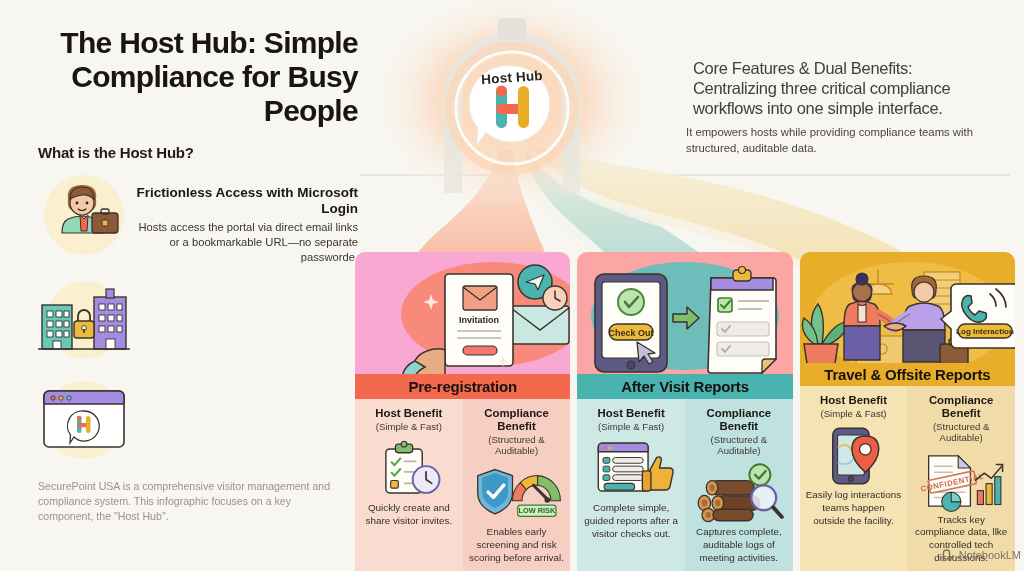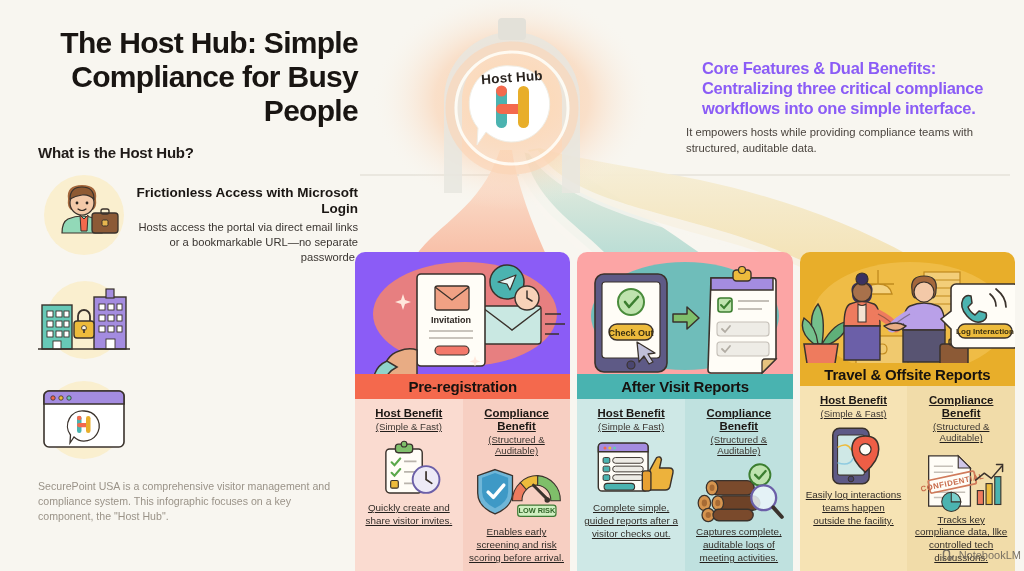--- a/index.html
+++ b/index.html
@@ -24,41 +24,41 @@
   .feat-icon{width:92px;height:92px;flex:0 0 92px;position:relative;margin-right:6px;margin-top:-6px;}
   .feat-body{flex:1;padding-top:10px;}
   .feat-title{font-size:13.5px;font-weight:bold;line-height:1.2;color:#1A1613;margin:0 0 3px 0;}
   .feat-desc{font-size:11.2px;line-height:1.33;color:#3A3531;margin:0;}
   .foot-note{font-size:10.6px;line-height:1.42;color:#9A9388;margin-top:6px;width:300px;}
 
   .blob{position:absolute;border-radius:50%;background:#FAEFCF;}
 
   
   #right-col{position:absolute;left:686px;top:58px;width:300px;}
-  .right-title{font-size:16.5px;line-height:1.22;font-weight:bold;color:#8b5cf6;margin:0 0 7px 16px;letter-spacing:-0.3px;}
+  .right-title{font-size:16.5px;line-height:1.22;font-weight:normal;color:#404040;margin:0 0 7px 7px;letter-spacing:-0.3px;}
   .right-desc{font-size:11.3px;line-height:1.35;color:#4A443E;margin:0;}
 
   
   #arch{position:absolute;left:412px;top:8px;width:200px;height:190px;}
   .logo-label{
     position:absolute;left:0;top:62px;width:200px;text-align:center;
     font-size:13.5px;font-weight:bold;color:#2A2420;letter-spacing:0.2px;
     transform:rotate(-4deg);
   }
 
   
   #panels{position:absolute;left:355px;top:252px;width:660px;height:319px;display:flex;gap:7px;}
   .panel{flex:1;display:flex;flex-direction:column;border-radius:10px 10px 0 0;overflow:hidden;position:relative;}
   .panel-art{height:133px;position:relative;overflow:hidden;}
   .panel-head{
     height:28px;display:flex;align-items:center;justify-content:center;
     font-size:15px;font-weight:bold;color:#17120F;letter-spacing:-0.2px;
   }
   .panel-benefits{flex:1;display:flex;}
-  .benefit{flex:1;display:flex;flex-direction:column;align-items:center;padding:8px 6px 6px 6px;box-sizing:border-box;text-decoration:underline;}
+  .benefit{flex:1;display:flex;flex-direction:column;align-items:center;padding:8px 6px 6px 6px;box-sizing:border-box;}
   .b-title{font-size:11.4px;font-weight:bold;color:#1C1714;margin:0;text-align:center;line-height:1.15;}
   .b-sub{font-size:9.6px;color:#3E3833;margin:1px 0 0 0;text-align:center;line-height:1.15;}
   .b-icon{height:62px;width:100%;position:relative;margin:6px 0 2px 0;}
   .b-desc{font-size:9.9px;line-height:1.3;color:#332E29;text-align:center;margin:0;}
 
   
   #watermark{
     position:absolute;right:3px;bottom:9px;display:flex;align-items:flex-start;gap:4px;
     font-size:11px;color:#6D665C;font-weight:500;opacity:.9;
   }
@@ -217,21 +217,21 @@
   </div>
 
   <div id="right-col">
     <h2 class="right-title">Core Features &amp; Dual Benefits: Centralizing three critical compliance workflows into one simple interface.</h2>
     <p class="right-desc">It empowers hosts while providing compliance teams with structured, auditable data.</p>
   </div>
 
   <div id="panels">
 
     <div class="panel">
-      <div class="panel-art" style="background:#8b5cf6;">
+      <div class="panel-art" style="background:#f9a8d4;padding-left:28px;">
         <svg width="216" height="133" viewBox="0 0 216 133">
           <ellipse cx="110" cy="62" rx="92" ry="52" fill="#F7856B" opacity="0.85"></ellipse>
 
           <rect x="128" y="54" width="58" height="38" rx="3" fill="#C9E8E2" stroke="#3A322C" stroke-width="1.4"></rect>
           <path d="M128,56 l29,22 l29,-22" fill="none" stroke="#3A322C" stroke-width="1.4"></path>
           <line x1="190" y1="62" x2="206" y2="62" stroke="#3A322C" stroke-width="1.6"></line>
           <line x1="190" y1="72" x2="210" y2="72" stroke="#3A322C" stroke-width="1.6"></line>
           <line x1="190" y1="82" x2="204" y2="82" stroke="#3A322C" stroke-width="1.6"></line>
 
           <rect x="62" y="22" width="68" height="92" rx="4" fill="#FFFDF7" stroke="#3A322C" stroke-width="1.6"></rect>

